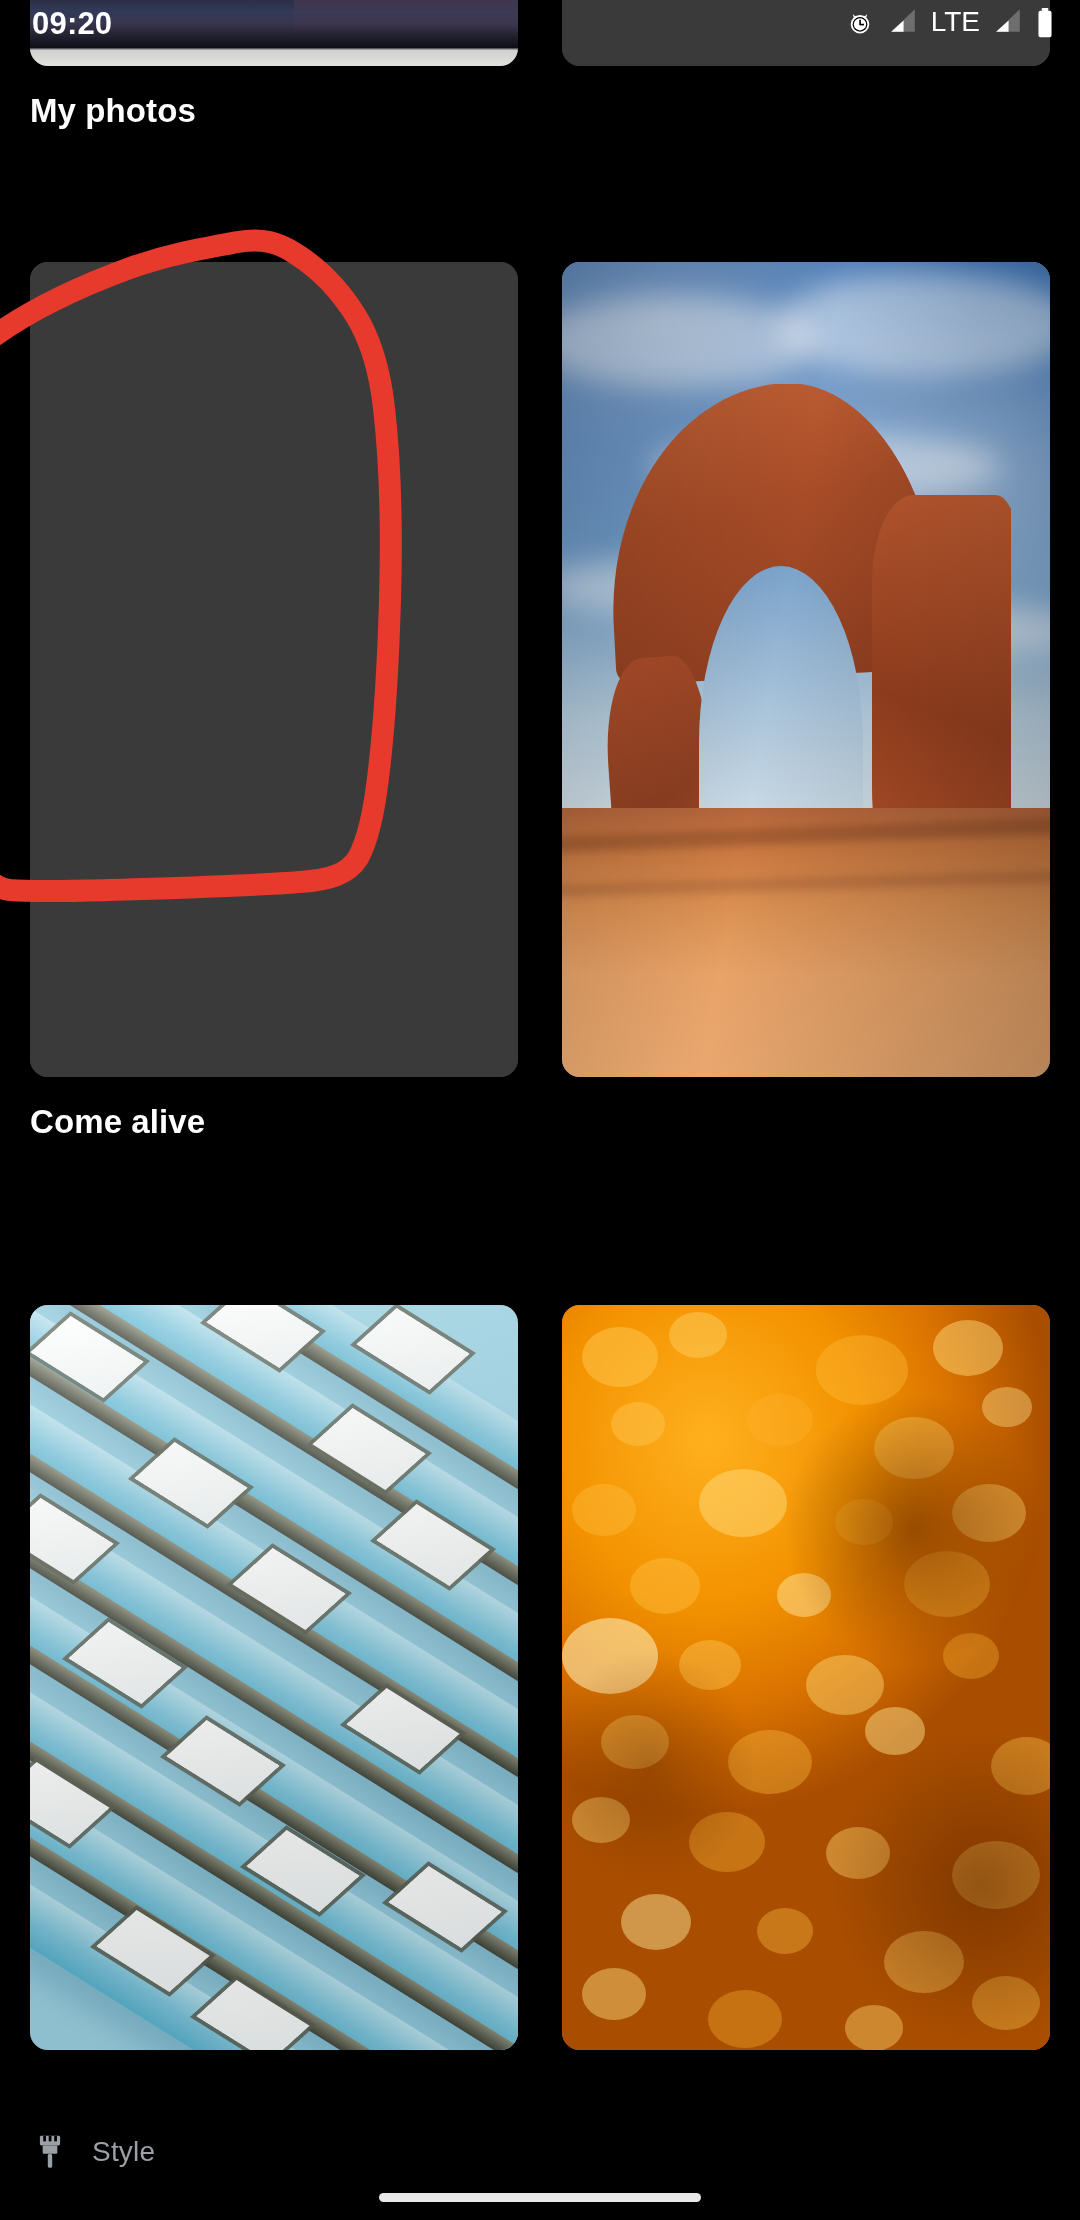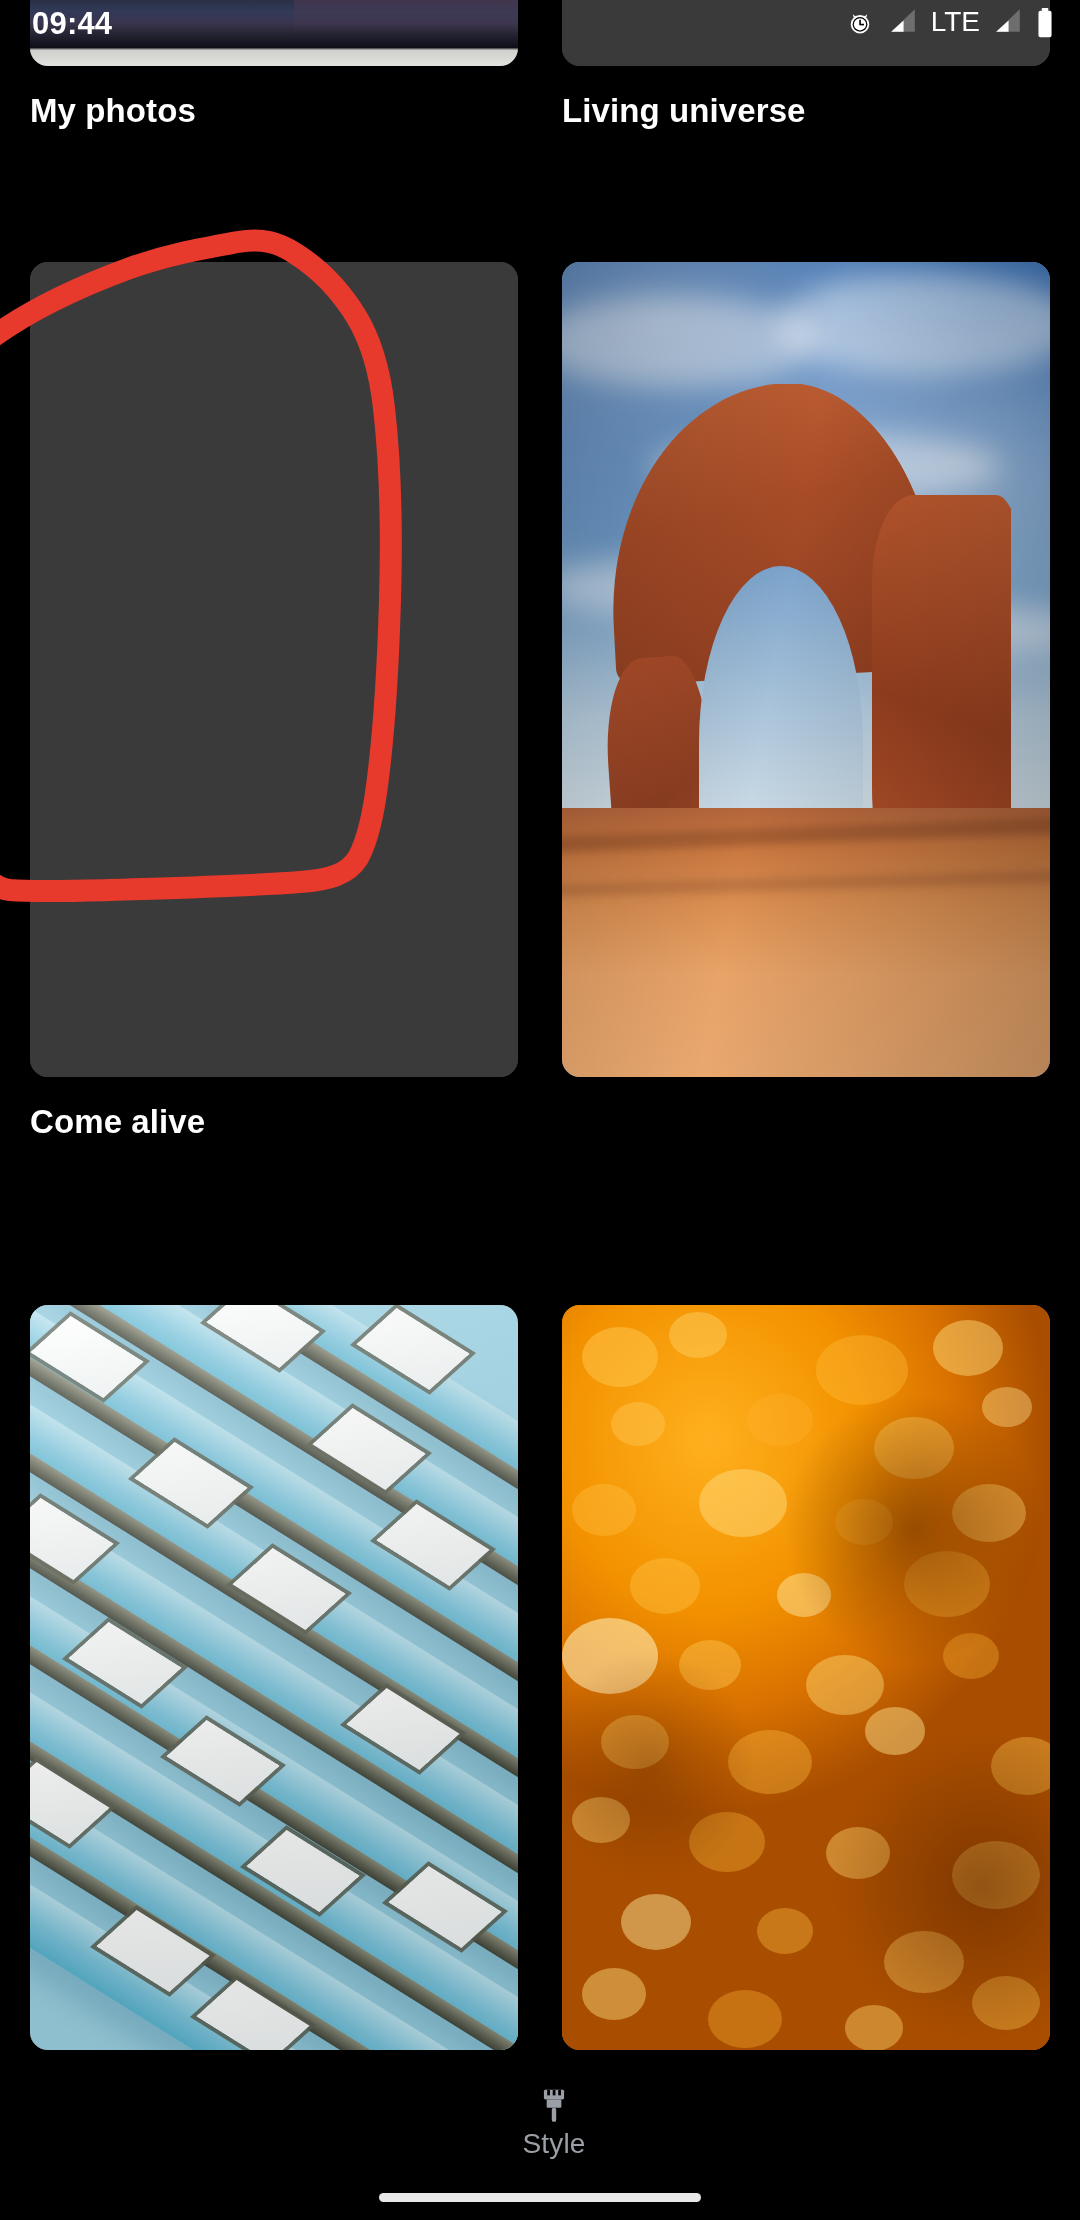--- a/index.html
+++ b/index.html
@@ -155,40 +155,40 @@
 
   
   #annotation { position:absolute; left:0; top:150px; width:430px; height:780px; z-index:30; pointer-events:none; }
 
   
   #bottomnav {
     position:absolute; left:0; bottom:0; width:1080px; height:160px;
     background:#000; display:flex; z-index:35;
   }
   .navitem {
-    flex:1; display:flex; flex-direction:column;
-    align-items:center; justify-content:flex-start; padding-top:24px; gap:0;margin-left:28px;
+    flex:1; display:flex; flex-direction:row;
+    align-items:center; justify-content:flex-start; padding-top:24px; gap:20px;margin-left:28px;
   }
   .navlabel { font-size:28px; font-weight:700; letter-spacing:.2px; }
   .navitem.inactive .navlabel { color:#9aa0a6; font-weight:400; }
   .navitem.active  .navlabel { color:#35c4e8; }
 
   #homebar {
     position:absolute; left:50%; transform:translateX(-50%);
     bottom:18px; width:322px; height:9px; border-radius:5px;
     background:#e8e8e8; z-index:36;
   }
 </style>
 </head>
 <body>
 
 <div id="screen">
 
   <div id="statusbar">
-    <div id="clock">09:44</div>
+    <div id="clock">09:20</div>
     <div id="sysicons">
 
       <svg class="sicon" width="30" height="30" viewBox="0 0 24 24">
         <circle cx="12" cy="13" r="7.4" fill="#fff"></circle>
         <circle cx="12" cy="13" r="5.9" fill="#000"></circle>
         <circle cx="12" cy="13" r="4.9" fill="#fff"></circle>
         <rect x="11.4" y="9.4" width="1.3" height="4.2" fill="#000"></rect>
         <rect x="11.9" y="12.6" width="3.3" height="1.3" fill="#000"></rect>
         <path d="M6.2 5.0 L9.4 7.4 L7.6 9.2 Z" fill="#fff"></path>
         <path d="M17.8 5.0 L14.6 7.4 L16.4 9.2 Z" fill="#fff"></path>
@@ -221,21 +221,20 @@
         <div class="thumb">
           <div class="ph-myphotos"></div>
         </div>
         <div class="label">My photos</div>
       </div>
 
       <div class="cell row1" style="left:562px; top:-0px;">
         <div class="thumb">
           <div class="ph-flat"></div>
         </div>
-        <div class="label">Living universe</div>
       </div>
 
       <div class="cell row2" style="left:30px; top:262px;">
         <div class="thumb">
           <div class="ph-flat"></div>
         </div>
         <div class="label">Come alive</div>
       </div>
 
       <div class="cell row2" style="left:562px; top:262px;">

